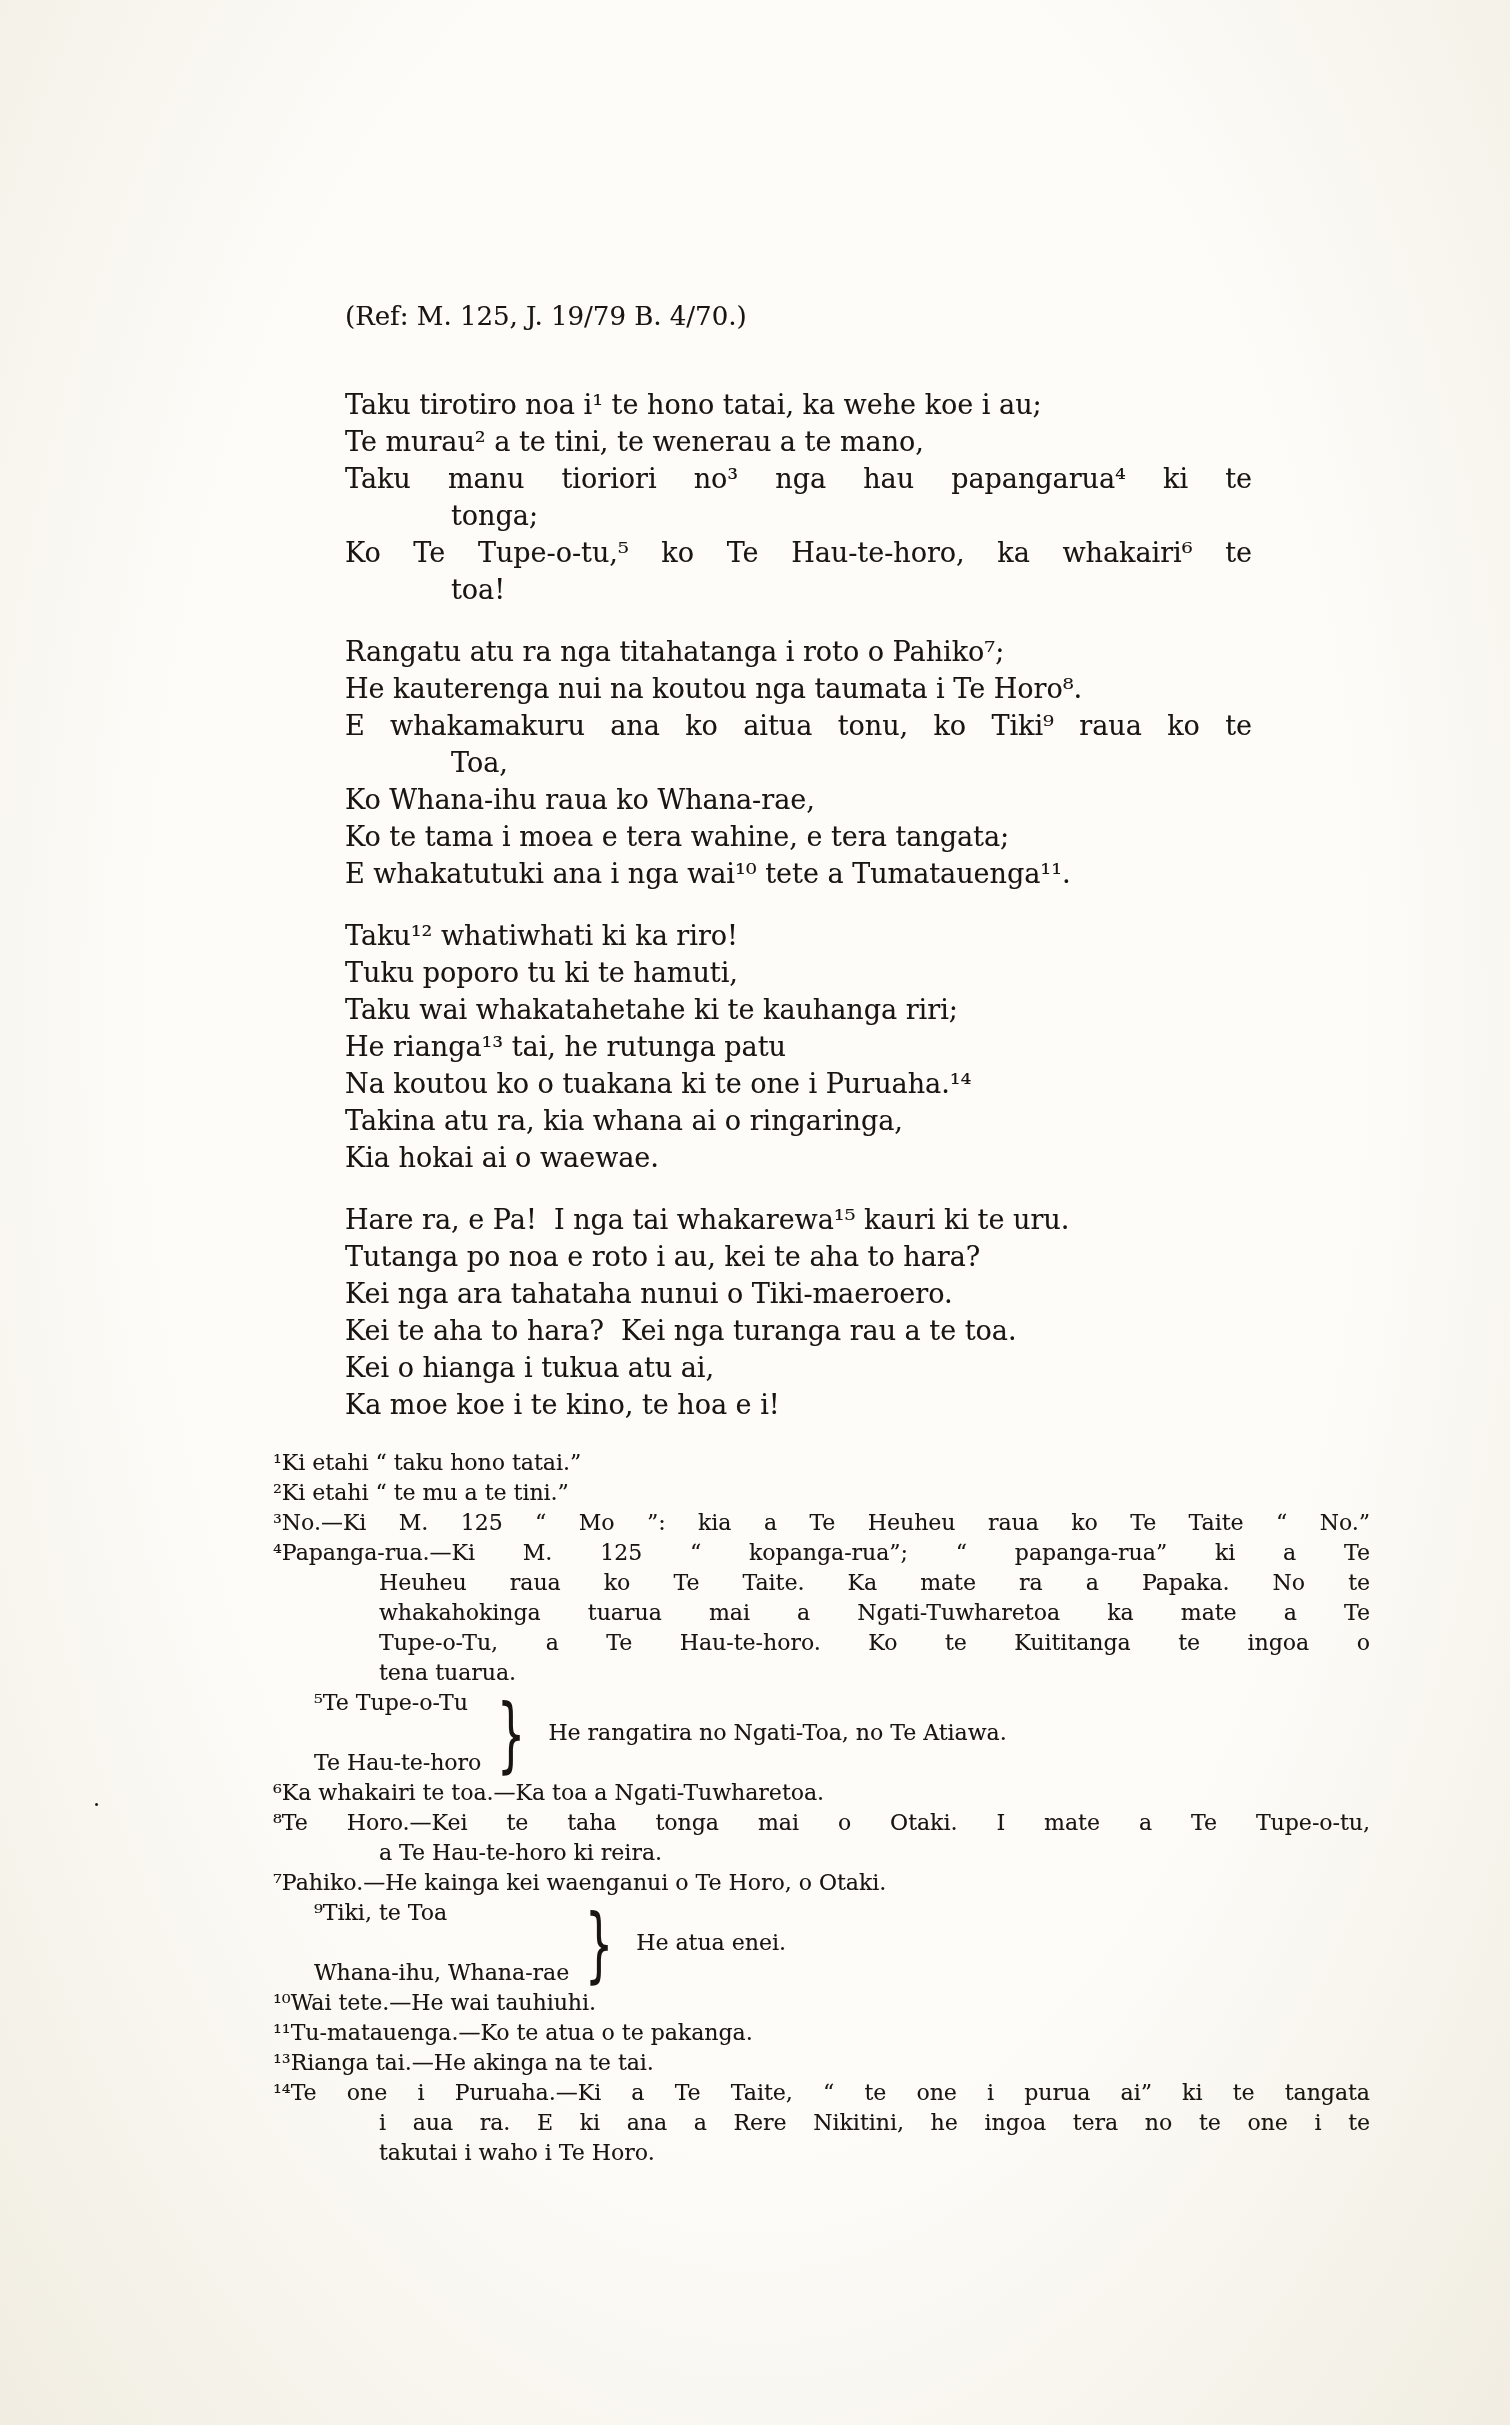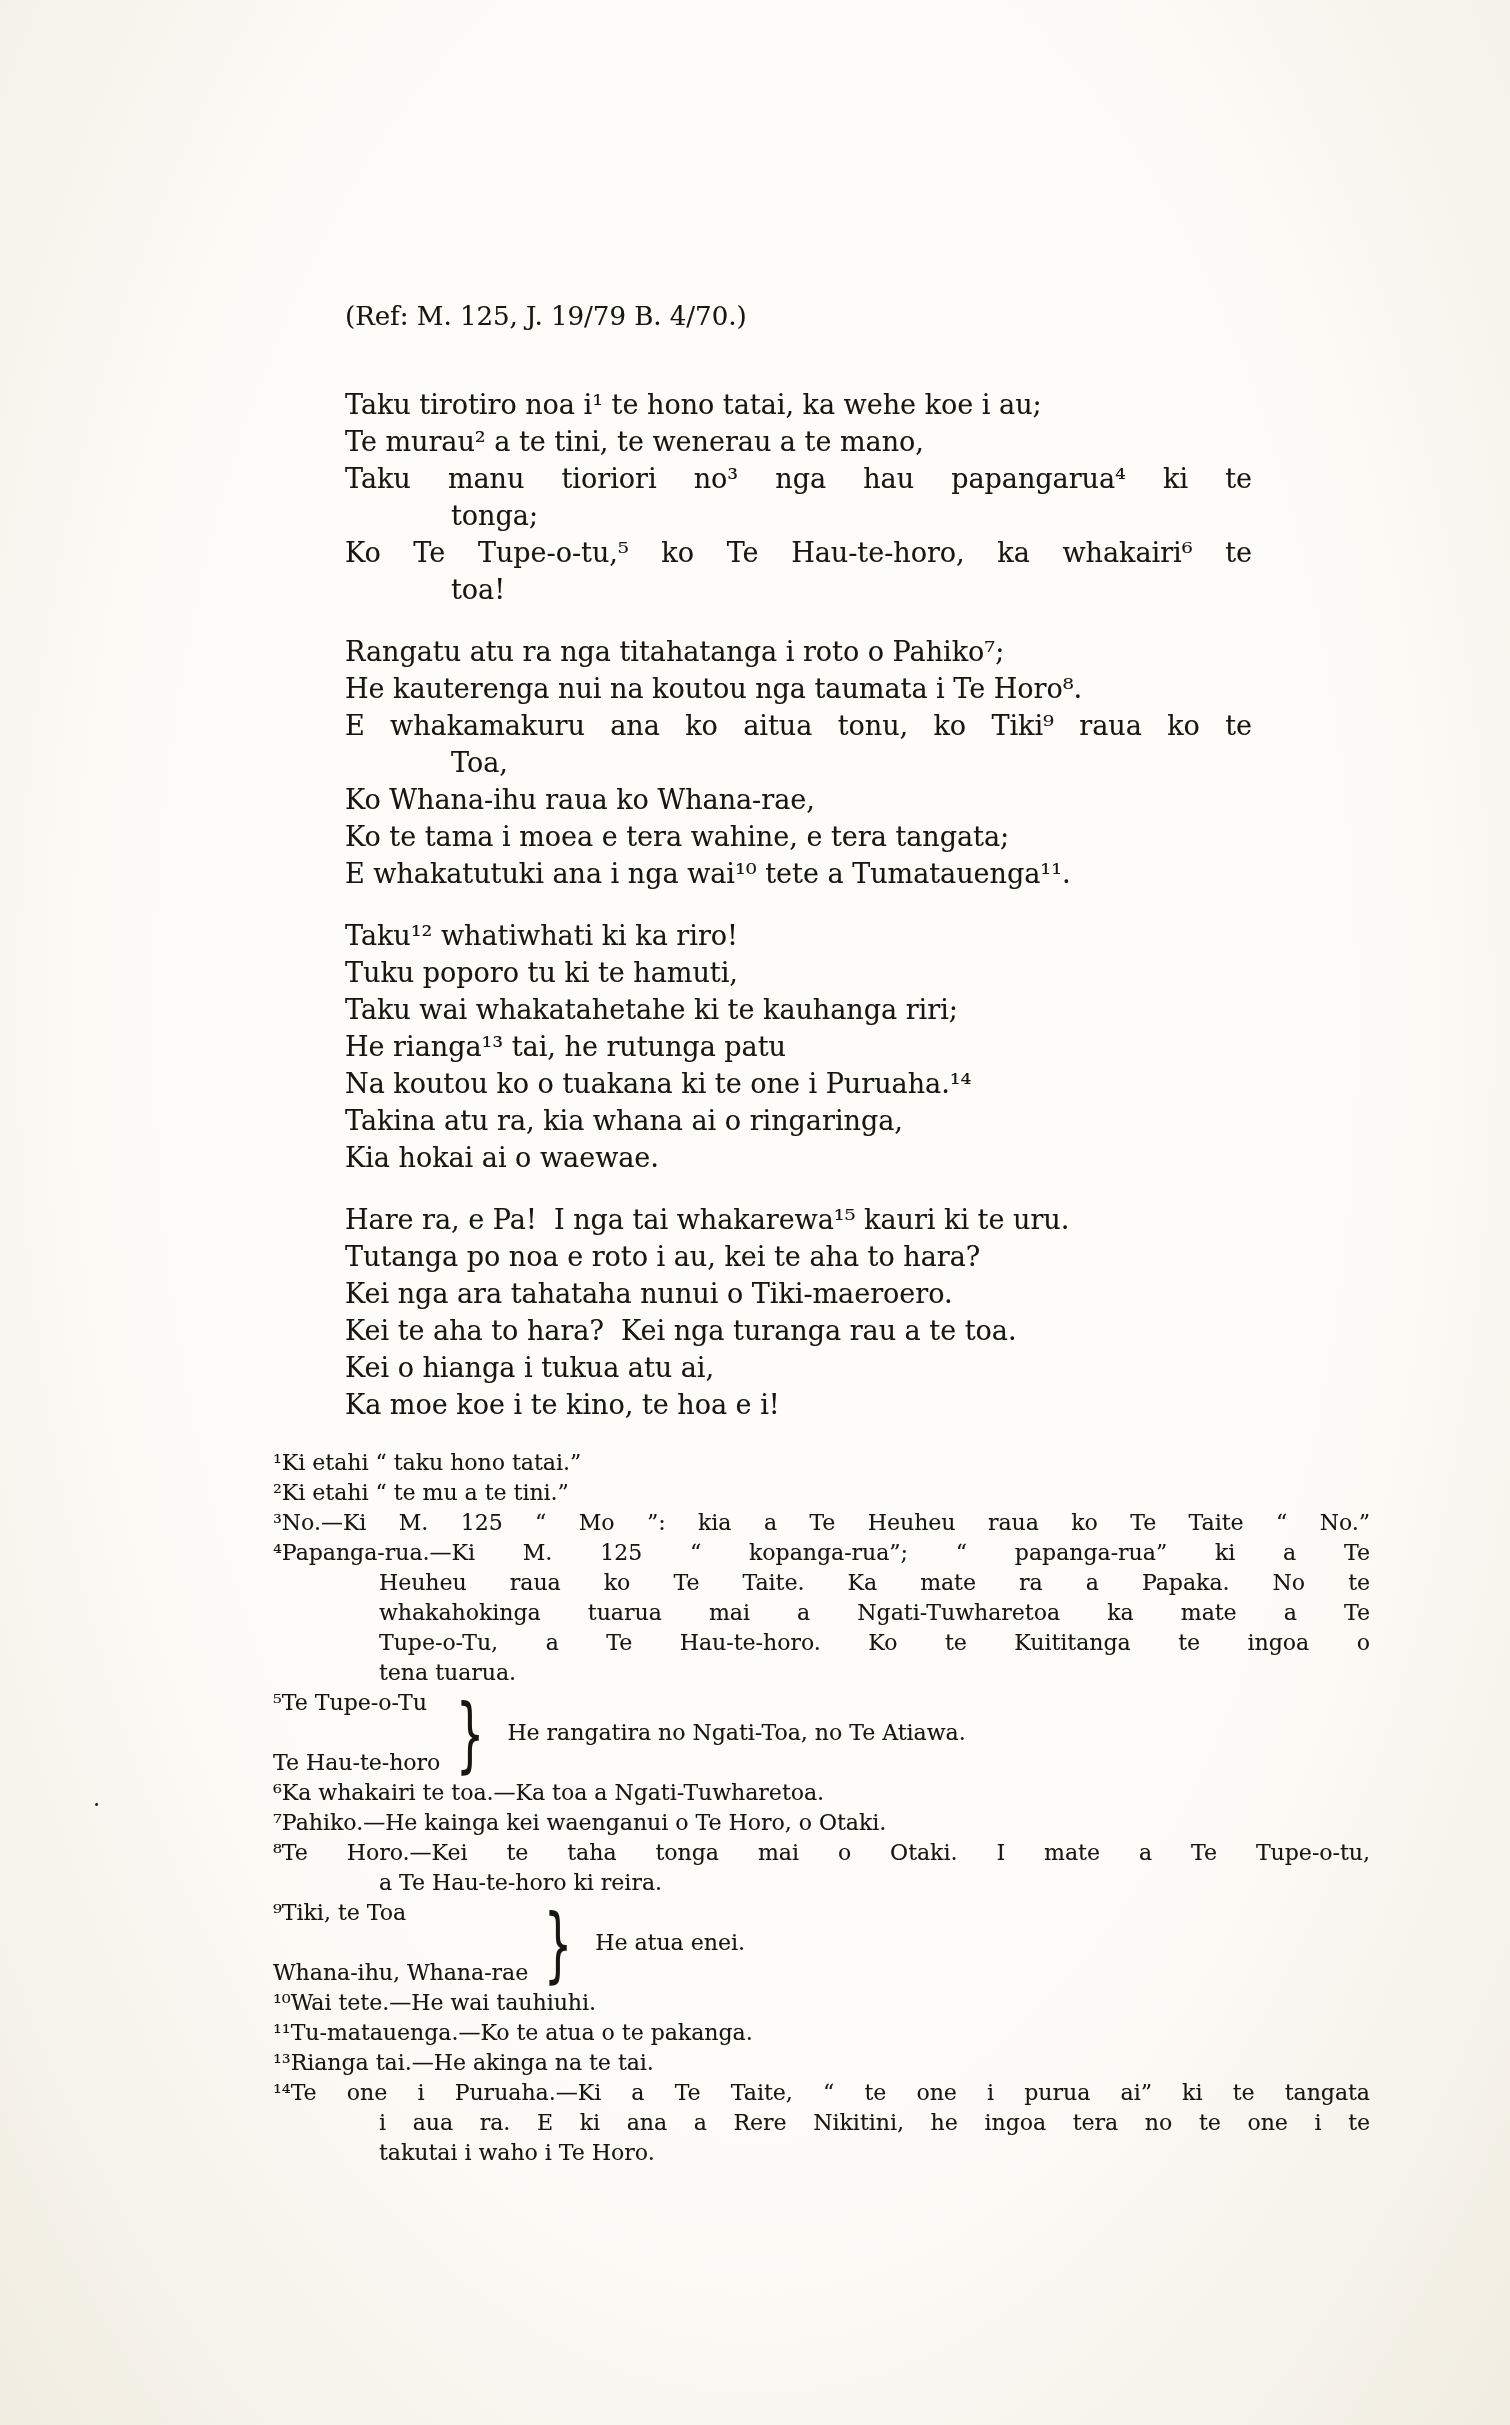--- a/index.html
+++ b/index.html
@@ -51,21 +51,21 @@
     line-height: 30px;
   }
   .fn-line { white-space: pre-wrap; }
   .fn-line.fn-indent { padding-left: 106px; }
   .fn-line.just {
     white-space: normal;
     text-align: justify;
     text-align-last: justify;
   }
 
-  .fn-brace { display: flex; align-items: center; }
+  .fn-brace { display: flex; align-items: center; margin-left: 41px; }
   .fn-brace-left { flex: 0 0 auto; }
   .bl-line { height: 30px; line-height: 30px; white-space: pre; }
   .fn-brace-glyph {
     flex: 0 0 auto;
     height: 89px;
     line-height: 89px;
     font-size: 82px;
     font-family: "DejaVu Sans", sans-serif;
     transform: scaleX(0.55);
     transform-origin: center;
@@ -146,25 +146,25 @@
           <div class="bl-line"></div>
           <div class="bl-line">Te Hau-te-horo</div>
         </div>
         <div class="fn-brace-glyph">}</div>
         <div class="fn-brace-right">He rangatira no Ngati-Toa, no Te Atiawa.</div>
       </div>
       <div class="footnote">
         <div class="fn-line">⁶Ka whakairi te toa.—Ka toa a Ngati-Tuwharetoa.</div>
       </div>
       <div class="footnote">
-        <div class="fn-line">⁷Pahiko.—He kainga kei waenganui o Te Horo, o Otaki.</div>
+        <div class="fn-line just">⁸Te Horo.—Kei te taha tonga mai o Otaki.  I mate a Te Tupe-o-tu,</div>
+        <div class="fn-line fn-indent">a Te Hau-te-horo ki reira.</div>
       </div>
       <div class="footnote">
-        <div class="fn-line just">⁸Te Horo.—Kei te taha tonga mai o Otaki.  I mate a Te Tupe-o-tu,</div>
-        <div class="fn-line fn-indent">a Te Hau-te-horo ki reira.</div>
+        <div class="fn-line">⁷Pahiko.—He kainga kei waenganui o Te Horo, o Otaki.</div>
       </div>
       <div class="fn-brace">
         <div class="fn-brace-left">
           <div class="bl-line">⁹Tiki, te Toa</div>
           <div class="bl-line"></div>
           <div class="bl-line">Whana-ihu, Whana-rae</div>
         </div>
         <div class="fn-brace-glyph">}</div>
         <div class="fn-brace-right">He atua enei.</div>
       </div>

